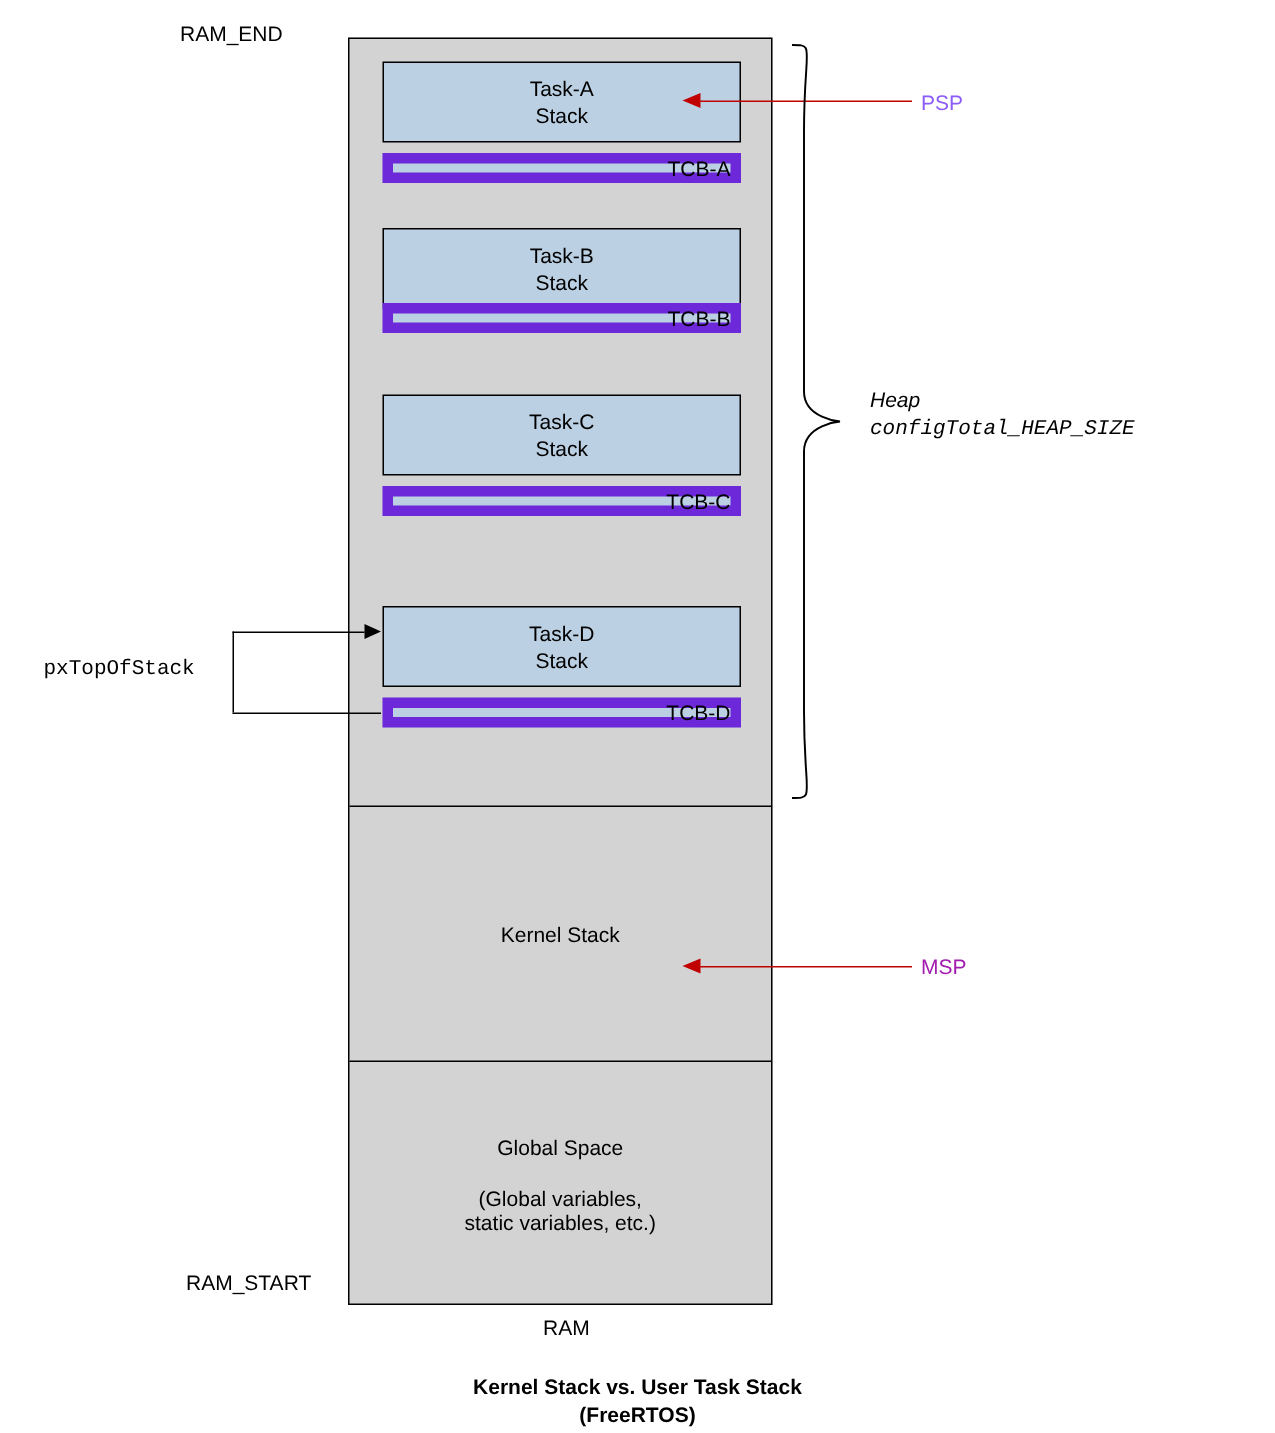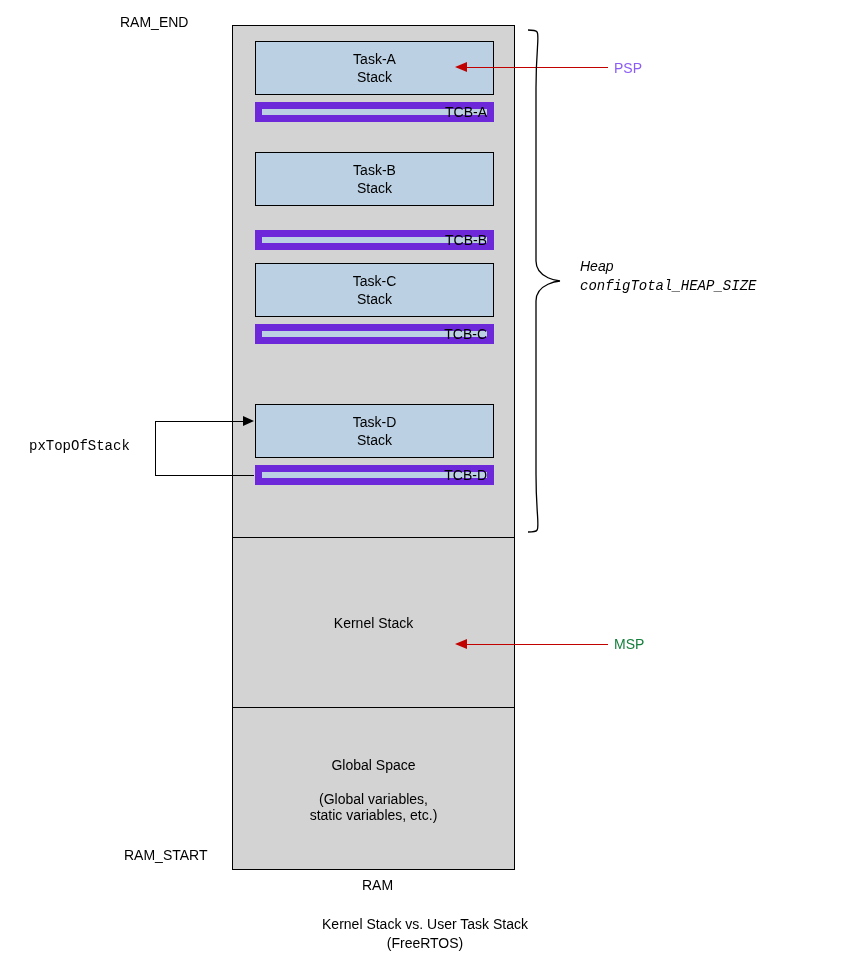--- a/index.html
+++ b/index.html
@@ -69,21 +69,21 @@
     border: 7px solid #6d28d9;
     display: flex;
     align-items: center;
     justify-content: flex-end;
     height: 20px;
   }
   
   .t-a { top: 15px; height: 54px; }
   .tcb-a { top: 76px; }
   .t-b { top: 126px; height: 54px; }
-  .tcb-b { top: 204px; }
+  .tcb-b { top: 176px; }
   .t-c { top: 237px; height: 54px; }
   .tcb-c { top: 298px; }
   .t-d { top: 378px; height: 54px; }
   .tcb-d { top: 439px; }
   
   .label-ram-end {
     position: absolute;
     left: 120px;
     top: 14px;
   }
@@ -96,34 +96,34 @@
     position: absolute;
     left: 362px;
     top: 877px;
   }
   .title {
     position: absolute;
     left: 0;
     width: 850px;
     top: 915px;
     text-align: center;
-    font-weight: normal;
+    font-weight: bold;
     line-height: 19px;
   }
   .label-psp {
     position: absolute;
     left: 614px;
     top: 60px;
     color: #8b5cf6;
   }
   .label-msp {
     position: absolute;
     left: 614px;
     top: 636px;
-    color: #15803d;
+    color: #a21caf;
   }
   .label-heap {
     position: absolute;
     left: 580px;
     top: 256px;
     line-height: 20px;
     font-style: italic;
   }
   .label-heap .mono { font-family: "Courier New", monospace; }
   .label-pxtop {

